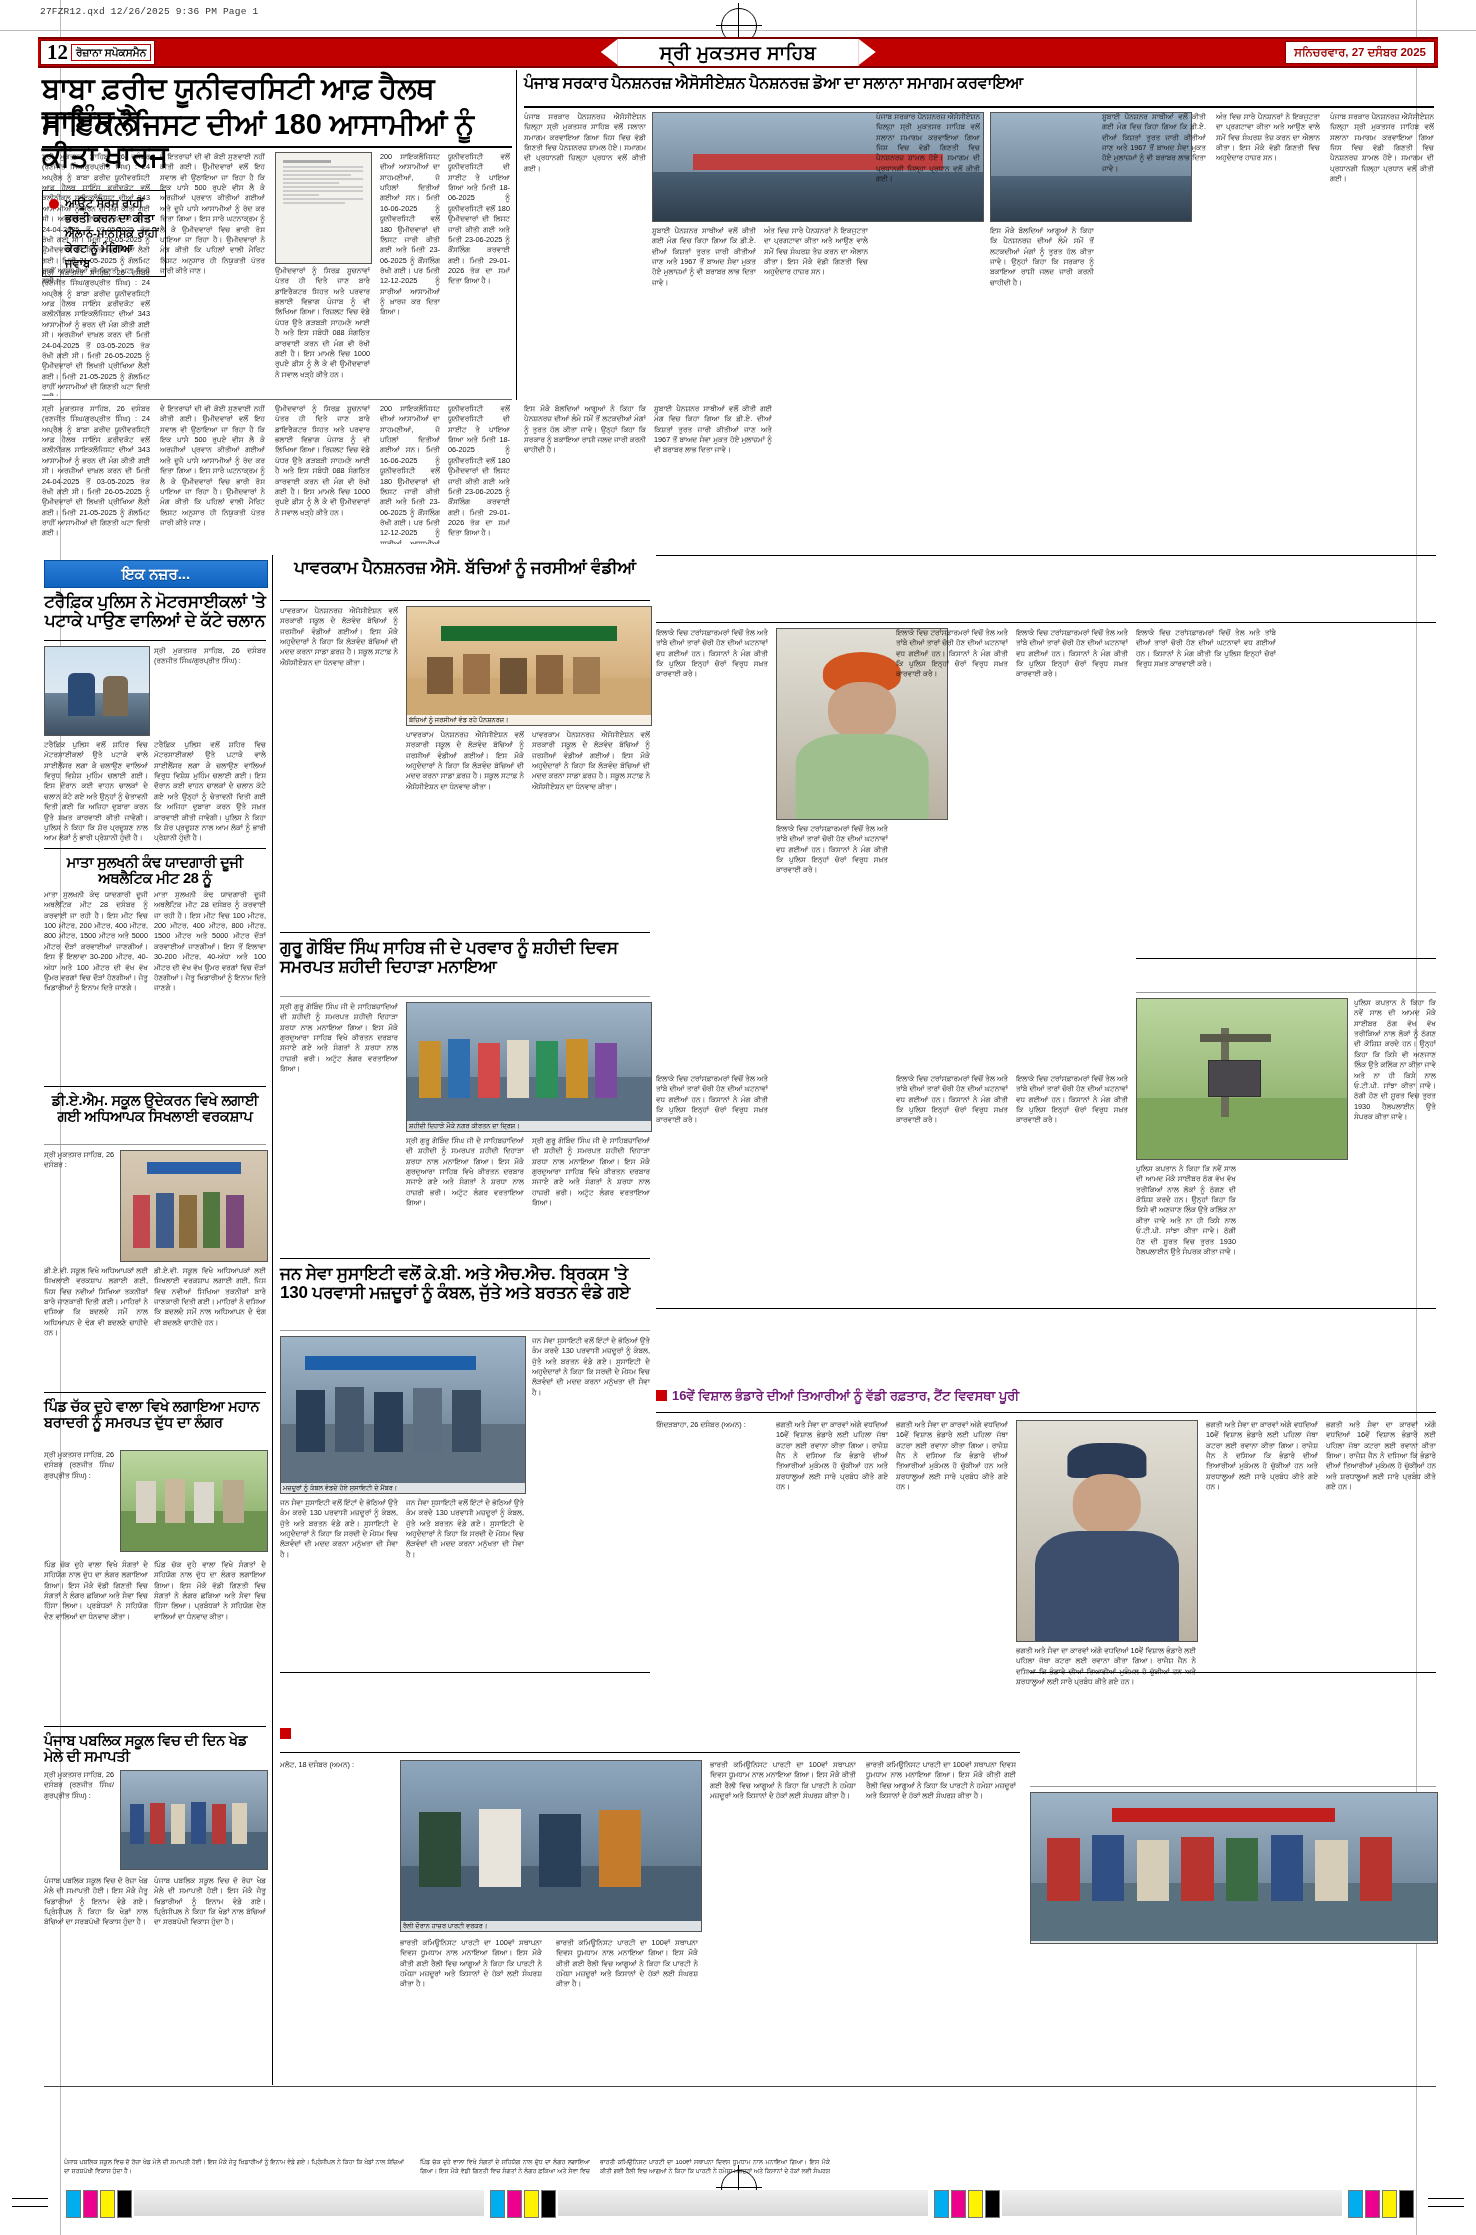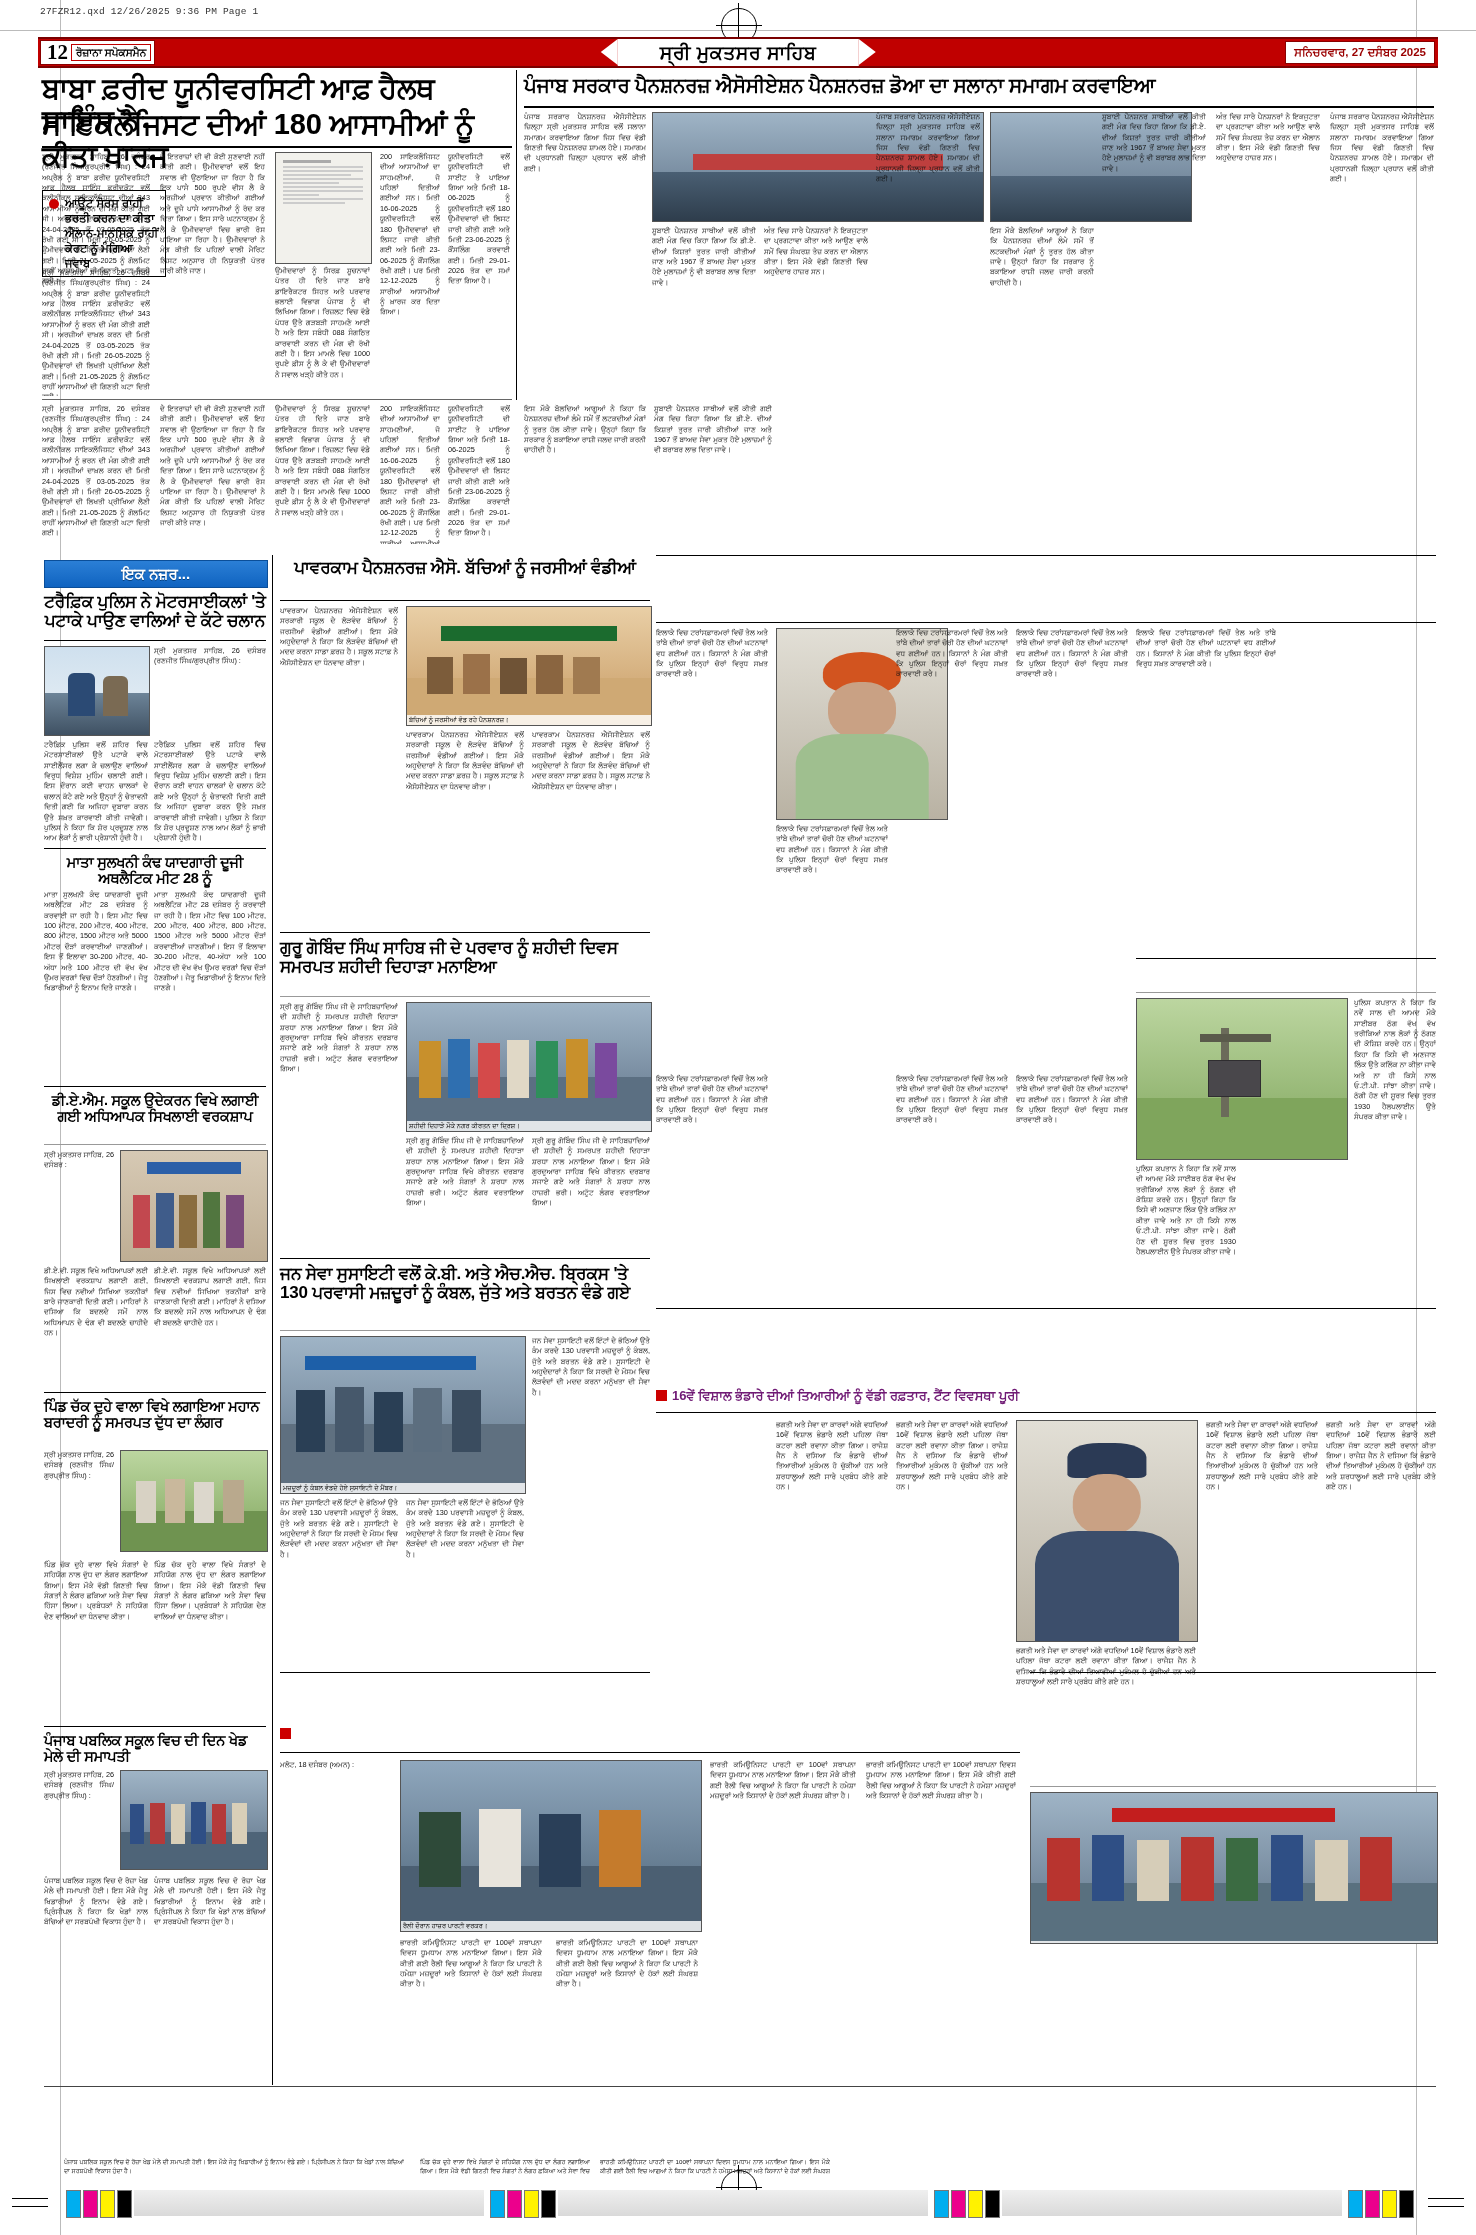--- a/index.html
+++ b/index.html
@@ -23,21 +23,21 @@
   .mast-center span{font-size:19px;font-weight:700;color:#000;white-space:nowrap;letter-spacing:.5px;}
   .mast-center:before,.mast-center:after{content:"";position:absolute;top:0;border-top:13.5px solid transparent;border-bottom:13.5px solid transparent;}
   .mast-center:before{left:-17px;border-right:17px solid #fff;}
   .mast-center:after{right:-17px;border-left:17px solid #fff;}
   .mast-date{position:absolute;right:3px;top:2px;height:21px;background:#fff;border:1px solid #8a0000;display:flex;align-items:center;padding:0 8px;}
   .mast-date span{font-size:11.5px;font-weight:700;color:#9a0000;white-space:nowrap;}
 
   
   .hl{font-weight:700;color:#000;line-height:1.12;letter-spacing:-.2px;}
   .hl-xl{font-size:29px;}
-  .hl-lg{font-size:20px;}
+  .hl-lg{font-size:16px;font-family:Liberation Serif, serif;}
   .hl-md{font-size:17px;}
   .hl-sm{font-size:14.5px;}
   .rule{position:absolute;background:#000;}
 
   .col{position:absolute;font-size:7.3px;line-height:1.42;color:#111;text-align:justify;overflow:hidden;word-break:break-word;}
 
   .photo{position:absolute;overflow:hidden;background:#b9c2c8;border:1px solid #555;}
   .photo .cap{position:absolute;left:0;right:0;bottom:0;font-size:6.6px;padding:1px 2px;background:rgba(255,255,255,.82);color:#000;line-height:1.2;}
   .ph-sky{background:linear-gradient(#cfe0ee,#eaf1f6);}
   .ph-room{background:linear-gradient(#d6c9b4,#bfae94);}
@@ -315,20 +315,21 @@
 
   <div class="rule" style="left:656px;top:1308px;width:780px;height:1px;background:#000;"></div>
   <div class="headline hl hl-lg" style="left:656px;top:1314px;width:780px;"></div>
   <div class="headline hl hl-lg" style="left:656px;top:1348px;width:780px;"></div>
   <div class="redbox" style="left:656px;top:1388px;width:780px;">
     <span class="redsq"></span>
     <span class="t">16ਵੇਂ ਵਿਸ਼ਾਲ ਭੰਡਾਰੇ ਦੀਆਂ ਤਿਆਰੀਆਂ ਨੂੰ ਵੱਡੀ ਰਫ਼ਤਾਰ, ਟੈਂਟ ਵਿਵਸਥਾ ਪੂਰੀ</span>
   </div>
   <div class="rule" style="left:656px;top:1412px;width:780px;height:1px;background:#000;"></div>
 
+  <div class="col" style="left:656px;top:1420px;width:112px;height:330px;">ਗਿੱਦੜਬਾਹਾ, 26 ਦਸੰਬਰ (ਅਮਨ) :</div>
   <div class="col" style="left:776px;top:1420px;width:112px;height:330px;">ਭਗਤੀ ਅਤੇ ਸੇਵਾ ਦਾ ਕਾਰਵਾਂ ਅੱਗੇ ਵਧਦਿਆਂ 16ਵੇਂ ਵਿਸ਼ਾਲ ਭੰਡਾਰੇ ਲਈ ਪਹਿਲਾ ਜੱਥਾ ਕਟਰਾ ਲਈ ਰਵਾਨਾ ਕੀਤਾ ਗਿਆ। ਰਾਜੇਸ਼ ਜੈਨ ਨੇ ਦਸਿਆ ਕਿ ਭੰਡਾਰੇ ਦੀਆਂ ਤਿਆਰੀਆਂ ਮੁਕੰਮਲ ਹੋ ਚੁੱਕੀਆਂ ਹਨ ਅਤੇ ਸ਼ਰਧਾਲੂਆਂ ਲਈ ਸਾਰੇ ਪ੍ਰਬੰਧ ਕੀਤੇ ਗਏ ਹਨ।</div>
   <div class="col" style="left:896px;top:1420px;width:112px;height:330px;">ਭਗਤੀ ਅਤੇ ਸੇਵਾ ਦਾ ਕਾਰਵਾਂ ਅੱਗੇ ਵਧਦਿਆਂ 16ਵੇਂ ਵਿਸ਼ਾਲ ਭੰਡਾਰੇ ਲਈ ਪਹਿਲਾ ਜੱਥਾ ਕਟਰਾ ਲਈ ਰਵਾਨਾ ਕੀਤਾ ਗਿਆ। ਰਾਜੇਸ਼ ਜੈਨ ਨੇ ਦਸਿਆ ਕਿ ਭੰਡਾਰੇ ਦੀਆਂ ਤਿਆਰੀਆਂ ਮੁਕੰਮਲ ਹੋ ਚੁੱਕੀਆਂ ਹਨ ਅਤੇ ਸ਼ਰਧਾਲੂਆਂ ਲਈ ਸਾਰੇ ਪ੍ਰਬੰਧ ਕੀਤੇ ਗਏ ਹਨ।</div>
   <div class="photo ph-portrait" style="left:1016px;top:1420px;width:180px;height:220px;">
     <div style="position:absolute;left:50%;top:10%;transform:translateX(-50%);width:44%;height:16%;background:#2b3a55;border-radius:40% 40% 10% 10%;"></div>
     <div style="position:absolute;left:50%;top:24%;transform:translateX(-50%);width:38%;height:28%;background:#c9a184;border-radius:45%;"></div>
     <div style="position:absolute;left:50%;top:50%;transform:translateX(-50%);width:80%;height:50%;background:#3c4e6b;border-radius:30% 30% 0 0;"></div>
   </div>
   <div class="col" style="left:1206px;top:1420px;width:112px;height:330px;">ਭਗਤੀ ਅਤੇ ਸੇਵਾ ਦਾ ਕਾਰਵਾਂ ਅੱਗੇ ਵਧਦਿਆਂ 16ਵੇਂ ਵਿਸ਼ਾਲ ਭੰਡਾਰੇ ਲਈ ਪਹਿਲਾ ਜੱਥਾ ਕਟਰਾ ਲਈ ਰਵਾਨਾ ਕੀਤਾ ਗਿਆ। ਰਾਜੇਸ਼ ਜੈਨ ਨੇ ਦਸਿਆ ਕਿ ਭੰਡਾਰੇ ਦੀਆਂ ਤਿਆਰੀਆਂ ਮੁਕੰਮਲ ਹੋ ਚੁੱਕੀਆਂ ਹਨ ਅਤੇ ਸ਼ਰਧਾਲੂਆਂ ਲਈ ਸਾਰੇ ਪ੍ਰਬੰਧ ਕੀਤੇ ਗਏ ਹਨ।</div>
   <div class="col" style="left:1326px;top:1420px;width:110px;height:330px;">ਭਗਤੀ ਅਤੇ ਸੇਵਾ ਦਾ ਕਾਰਵਾਂ ਅੱਗੇ ਵਧਦਿਆਂ 16ਵੇਂ ਵਿਸ਼ਾਲ ਭੰਡਾਰੇ ਲਈ ਪਹਿਲਾ ਜੱਥਾ ਕਟਰਾ ਲਈ ਰਵਾਨਾ ਕੀਤਾ ਗਿਆ। ਰਾਜੇਸ਼ ਜੈਨ ਨੇ ਦਸਿਆ ਕਿ ਭੰਡਾਰੇ ਦੀਆਂ ਤਿਆਰੀਆਂ ਮੁਕੰਮਲ ਹੋ ਚੁੱਕੀਆਂ ਹਨ ਅਤੇ ਸ਼ਰਧਾਲੂਆਂ ਲਈ ਸਾਰੇ ਪ੍ਰਬੰਧ ਕੀਤੇ ਗਏ ਹਨ।</div>
   <div class="col" style="left:1016px;top:1646px;width:180px;height:104px;">ਭਗਤੀ ਅਤੇ ਸੇਵਾ ਦਾ ਕਾਰਵਾਂ ਅੱਗੇ ਵਧਦਿਆਂ 16ਵੇਂ ਵਿਸ਼ਾਲ ਭੰਡਾਰੇ ਲਈ ਪਹਿਲਾ ਜੱਥਾ ਕਟਰਾ ਲਈ ਰਵਾਨਾ ਕੀਤਾ ਗਿਆ। ਰਾਜੇਸ਼ ਜੈਨ ਨੇ ਦਸਿਆ ਕਿ ਭੰਡਾਰੇ ਦੀਆਂ ਤਿਆਰੀਆਂ ਮੁਕੰਮਲ ਹੋ ਚੁੱਕੀਆਂ ਹਨ ਅਤੇ ਸ਼ਰਧਾਲੂਆਂ ਲਈ ਸਾਰੇ ਪ੍ਰਬੰਧ ਕੀਤੇ ਗਏ ਹਨ।</div>

